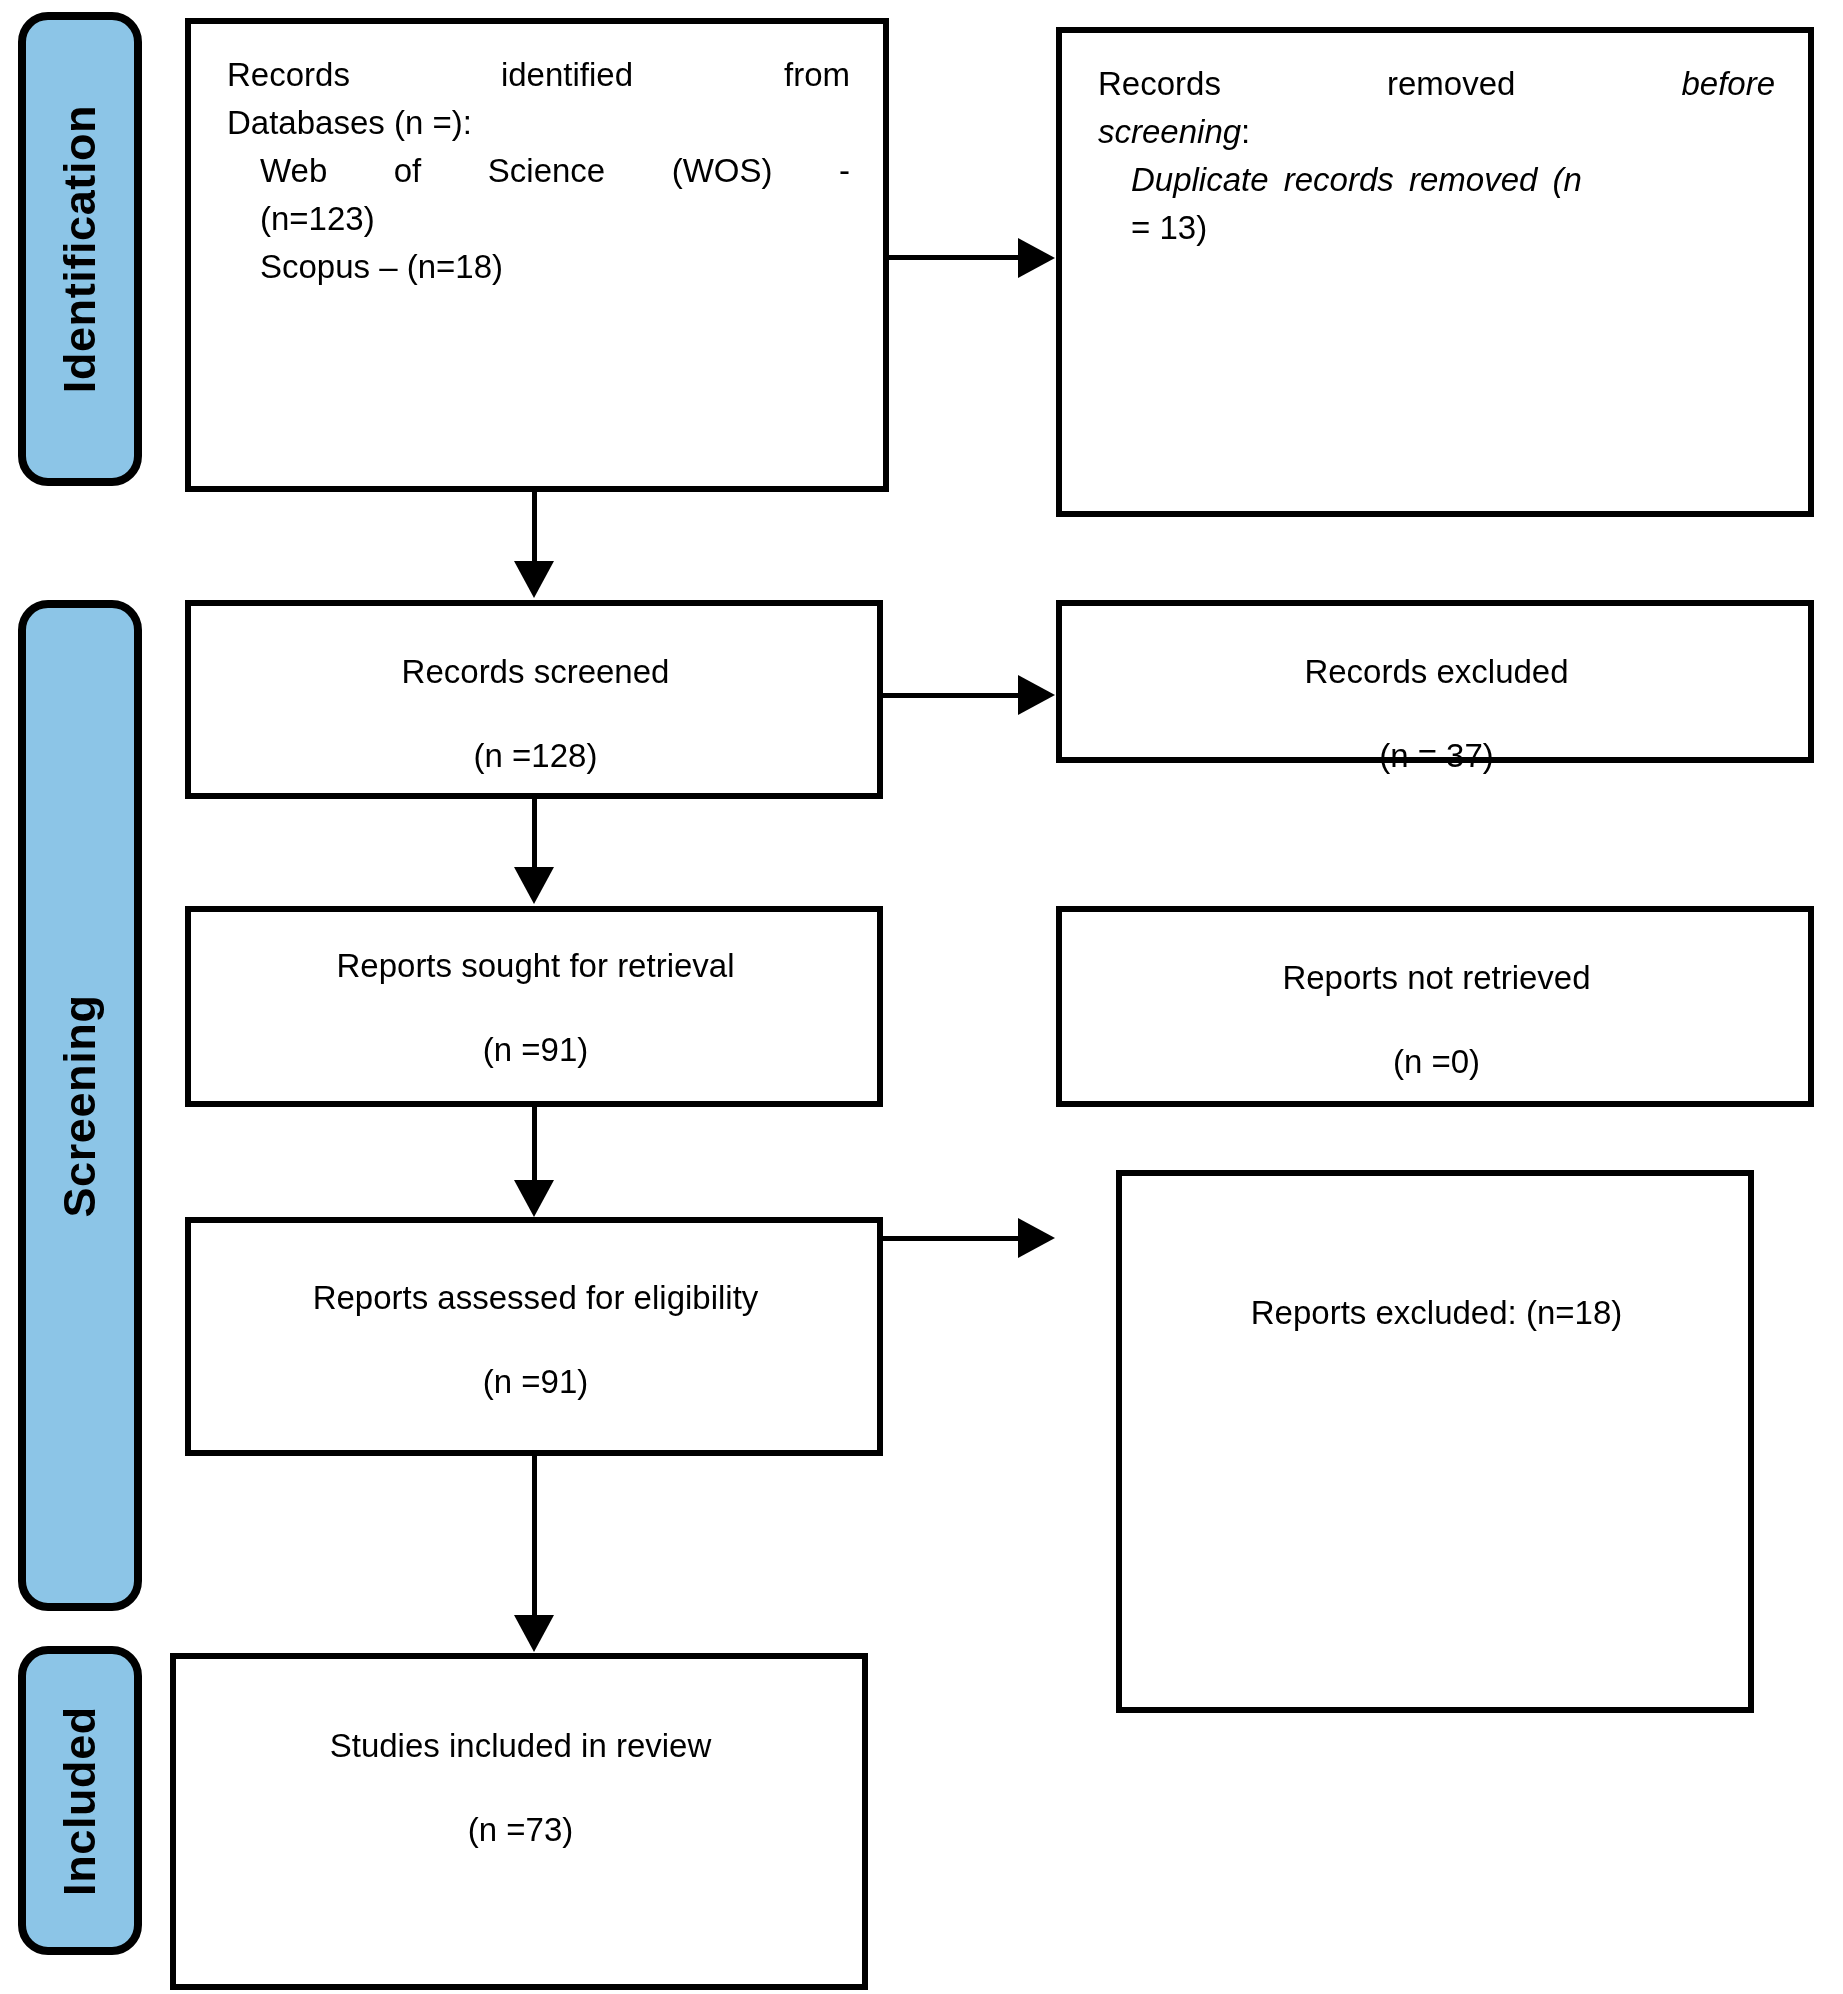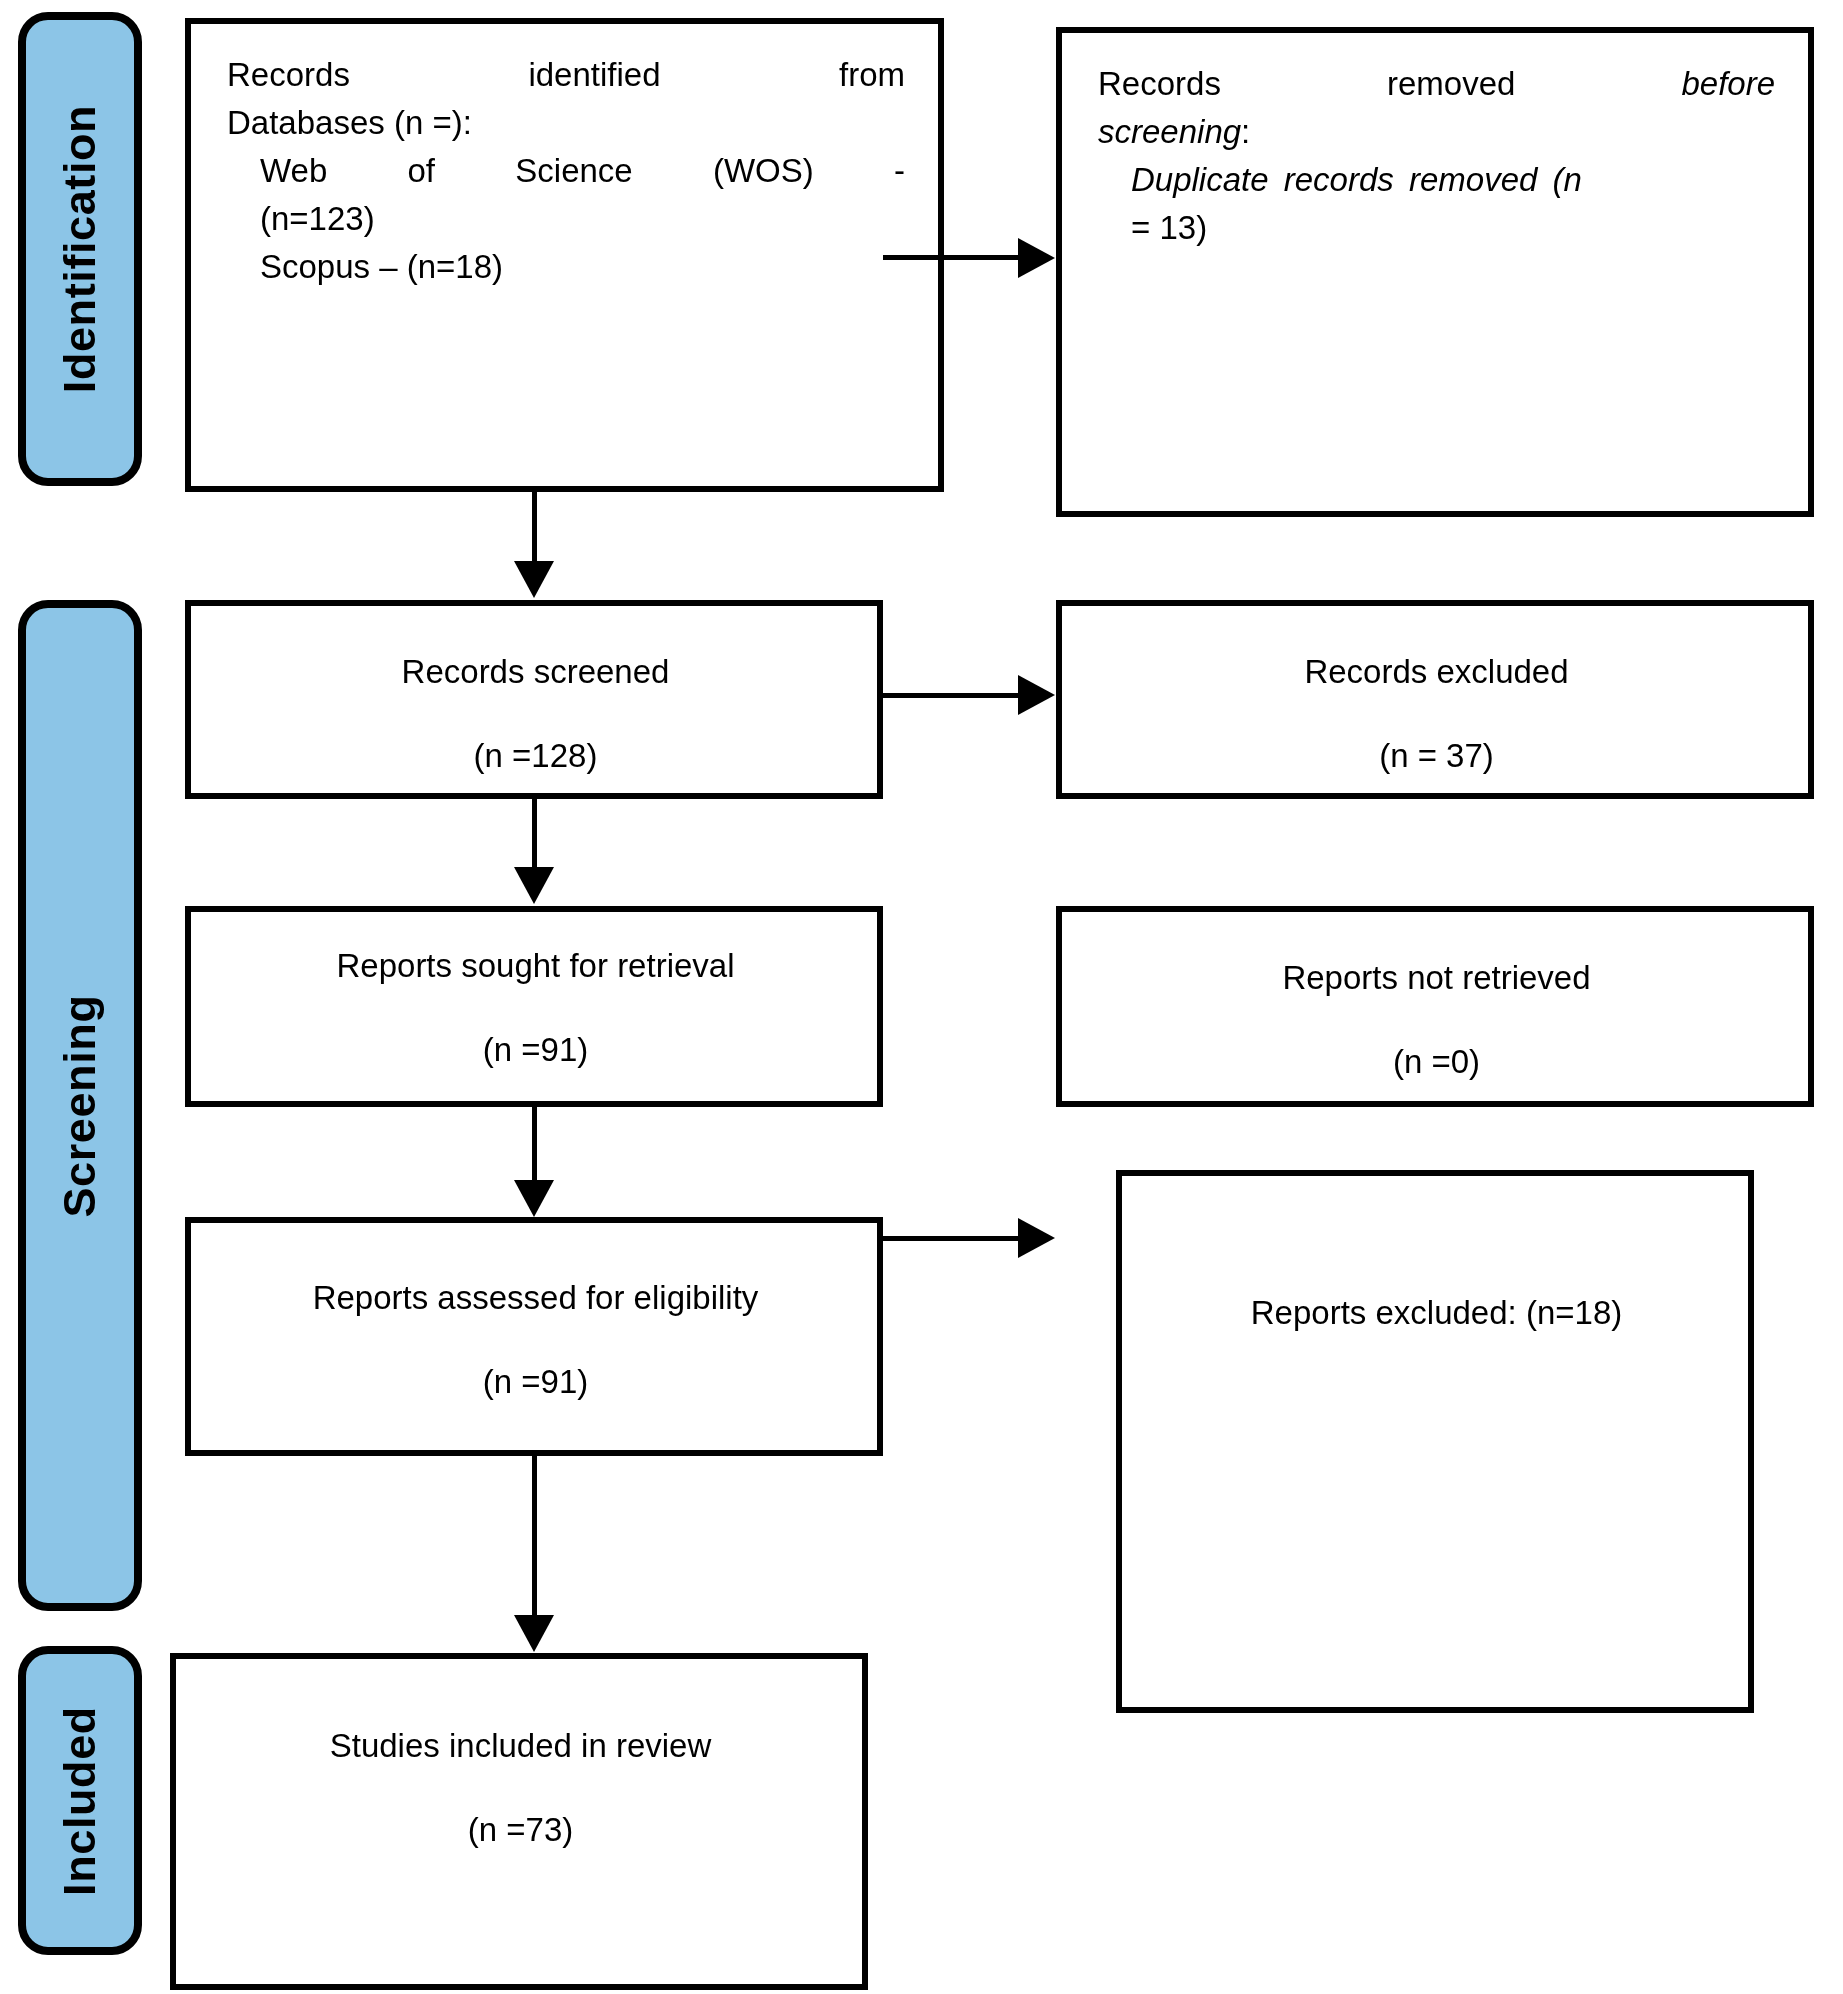--- a/index.html
+++ b/index.html
@@ -51,21 +51,21 @@
   <div class="stage" style="top: 12px; height: 474px; background-color: rgb(140, 197, 231);">
     <span class="stage-label">Identification</span>
   </div>
   <div class="stage" style="top: 600px; height: 1011px; background-color: rgb(140, 197, 231);">
     <span class="stage-label">Screening</span>
   </div>
   <div class="stage" style="top: 1646px; height: 309px; background-color: rgb(140, 197, 231);">
     <span class="stage-label">Included</span>
   </div>
 
-  <div class="box" style="left:185px;top:18px;width:759px;height:474px">
+  <div class="box" style="left:185px;top:18px;width:704px;height:474px">
     <div class="bline justify">Records identified from</div>
     <div class="bline">Databases (n =):</div>
     <div class="bline ind justify">Web of Science (WOS) -</div>
     <div class="bline ind">(n=123)</div>
     <div class="bline ind">Scopus – (n=18)</div>
   </div>
 
   <div class="box" style="left:1056px;top:27px;width:758px;height:490px">
     <div class="bline justify">
       <span>Records removed </span><span class="it">before</span>
@@ -75,21 +75,21 @@
     </div>
     <div class="bline ind spread">Duplicate records removed (n</div>
     <div class="bline ind">= 13)</div>
   </div>
 
   <div class="box stat" style="left:185px;top:600px;width:698px;height:199px;padding-top:24px">
     <div class="bline">Records screened</div>
     <div class="bline">(n =128)</div>
   </div>
 
-  <div class="box stat" style="left:1056px;top:600px;width:758px;height:199px;padding-top:24px">
+  <div class="box stat" style="left:1056px;top:600px;width:758px;height:163px;padding-top:24px">
     <div class="bline">Records excluded</div>
     <div class="bline">(n = 37)</div>
   </div>
 
   <div class="box stat" style="left:185px;top:906px;width:698px;height:201px;padding-top:12px">
     <div class="bline">Reports sought for retrieval</div>
     <div class="bline">(n =91)</div>
   </div>
 
   <div class="box stat" style="left:1056px;top:906px;width:758px;height:201px;padding-top:24px">

